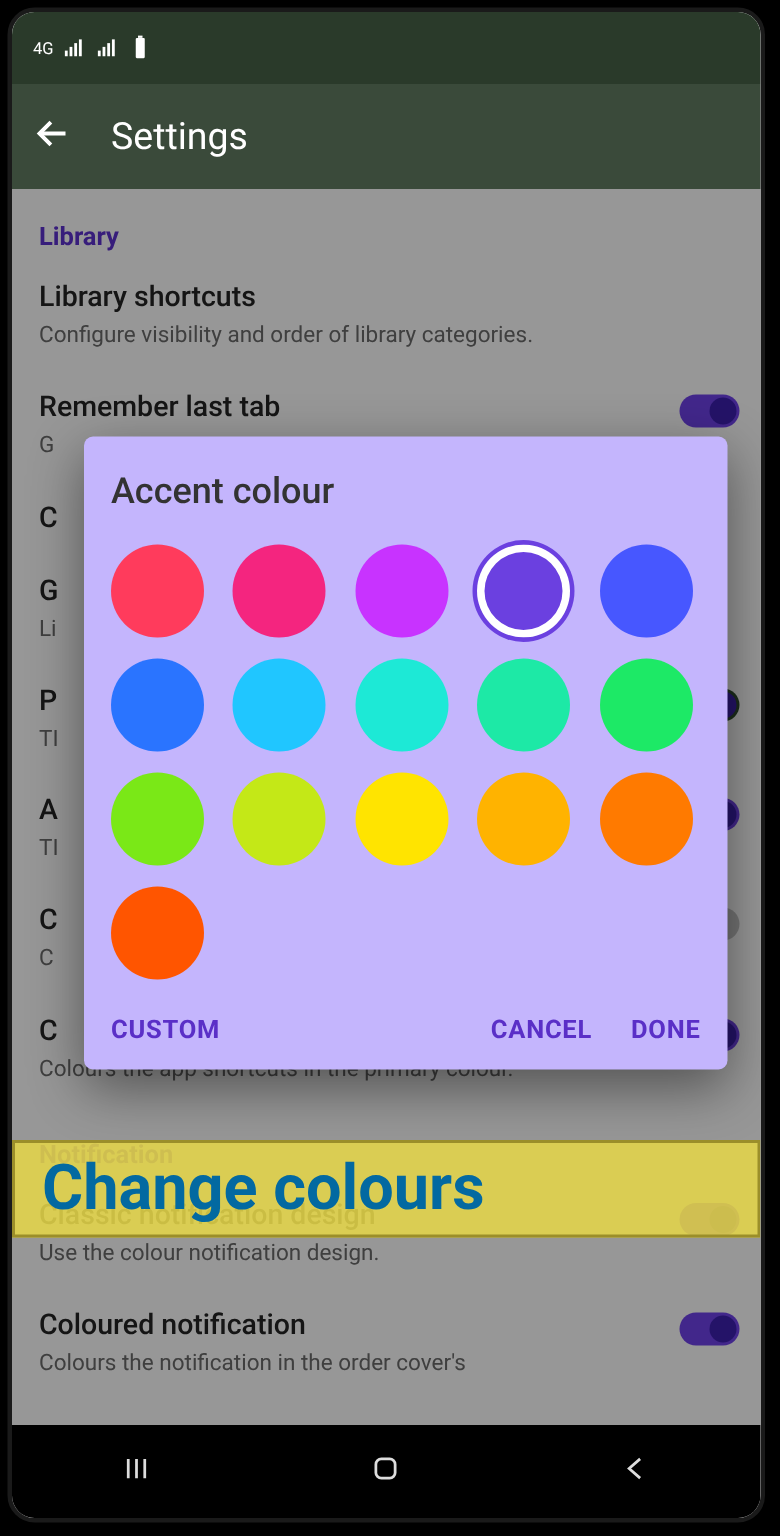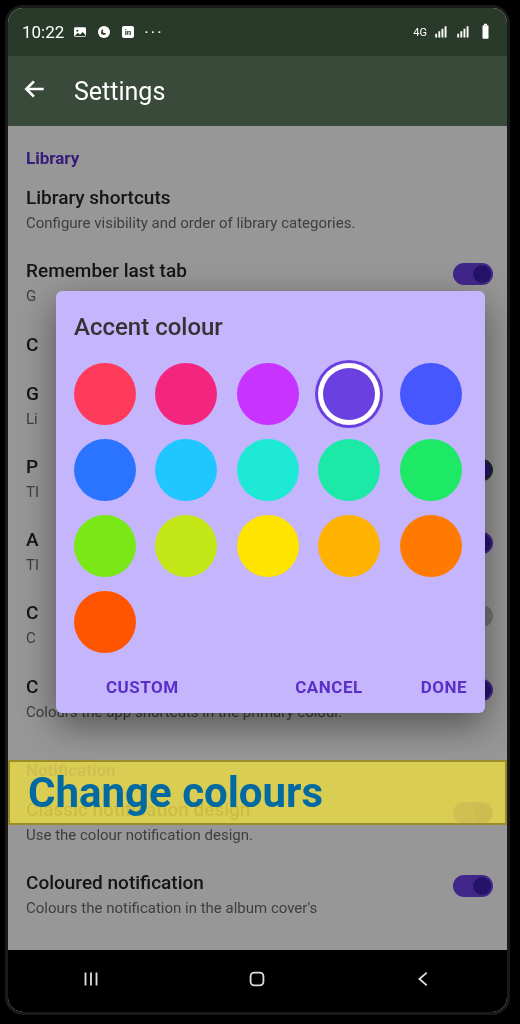--- a/index.html
+++ b/index.html
@@ -78,21 +78,21 @@
     padding: 22px 18px 16px;
     box-shadow: 0 12px 36px rgba(0,0,0,0.45);
     z-index: 10;
   }
   .dialog-title { font-size: 24px; color: #333; font-weight: 500; margin-bottom: 22px; }
   .swatch-grid { display: grid; grid-template-columns: repeat(5, 1fr); gap: 14px 14px; margin-bottom: 24px; }
   .swatch { width: 62px; height: 62px; border-radius: 50%; cursor: pointer; }
   .swatch.selected { box-shadow: inset 0 0 0 5px #fff, 0 0 0 3px currentColor; }
   .dialog-actions { display:flex; align-items:center; justify-content:space-between; }
   .dialog-actions .right-group { display:flex; gap:26px; }
-  .dlg-btn { color: #5a2fc7; font-weight: 700; font-size: 17px; letter-spacing: 0.5px; background:none; border:none; cursor:pointer;margin-left:32px; }
+  .dlg-btn { color: #5a2fc7; font-weight: 700; font-size: 17px; letter-spacing: 0.5px; background:none; border:none; cursor:pointer; }
   
   .banner {
     position: absolute;
     left: 0px; right: 0px;
     bottom: 125px;
     background: rgba(228, 213, 74, 0.88);
     border: 2px solid #9b8e2a;
     padding: 6px 18px;
     z-index: 20;
     font-size: 42px;
@@ -109,43 +109,20 @@
     color:#ddd;
   }
   .nav-icon { width: 22px; height: 22px; }
 </style>
 </head>
 <body>
 
 <div class="device-frame">
 
   <div class="status-bar">
-    <div class="status-left">
-      <span>10:22</span>
-      <span class="sicon">
-        <svg viewBox="0 0 24 24" width="16" height="16" fill="#fff">
-            <rect x="3" y="5" width="18" height="14" rx="2"></rect>
-            <circle cx="8" cy="10" r="1.5" fill="#2a3a2a"></circle>
-            <path d="M4 18 l5 -5 3 3 4 -4 4 4 v2 H4z" fill="#2a3a2a"></path>
-          </svg>
-      </span>
-      <span class="sicon">
-        <svg viewBox="0 0 24 24" width="16" height="16" fill="#fff">
-            <circle cx="12" cy="12" r="9"></circle>
-            <path d="M8 15c1 1 3 2 5 1l2-1-1-2-2 1c-1-1-2-2-2-3l1-2-2-1-1 2c-1 2 0 4 0 5z" fill="#2a3a2a"></path>
-          </svg>
-      </span>
-      <span class="sicon">
-        <svg viewBox="0 0 24 24" width="16" height="16" fill="#fff">
-            <rect x="3" y="3" width="18" height="18" rx="3"></rect>
-            <text x="12" y="17" font-size="12" text-anchor="middle" fill="#2a3a2a" font-weight="bold">in</text>
-          </svg>
-      </span>
-      <span style="letter-spacing:2px;">···</span>
-    </div>
     <div class="status-right">
       <span style="font-size:11px;">4G</span>
       <span class="sicon">
         <svg viewBox="0 0 24 24" width="15" height="15" fill="#fff">
             <rect x="2" y="14" width="3" height="6"></rect>
             <rect x="7" y="10" width="3" height="10"></rect>
             <rect x="12" y="6" width="3" height="14"></rect>
             <rect x="17" y="2" width="3" height="18"></rect>
           </svg>
       </span>
@@ -221,21 +198,21 @@
 
     <div class="section-header">Notification</div>
 
     <div class="setting">
       <div class="st-title">Classic notification design</div>
       <div class="st-sub">Use the colour notification design.</div>
       <div class="toggle"></div>
     </div>
     <div class="setting">
       <div class="st-title">Coloured notification</div>
-      <div class="st-sub">Colours the notification in the album cover's</div>
+      <div class="st-sub">Colours the notification in the order cover's</div>
       <div class="toggle"></div>
     </div>
 
     <div class="scrim"></div>
 
     <div class="dialog">
       <div class="dialog-title">Accent colour</div>
       <div class="swatch-grid" id="swatch-grid">
           <div class="swatch" style="background: rgb(255, 59, 92); color: rgb(255, 59, 92);"></div>
           <div class="swatch" style="background: rgb(244, 37, 127); color: rgb(244, 37, 127);"></div>

